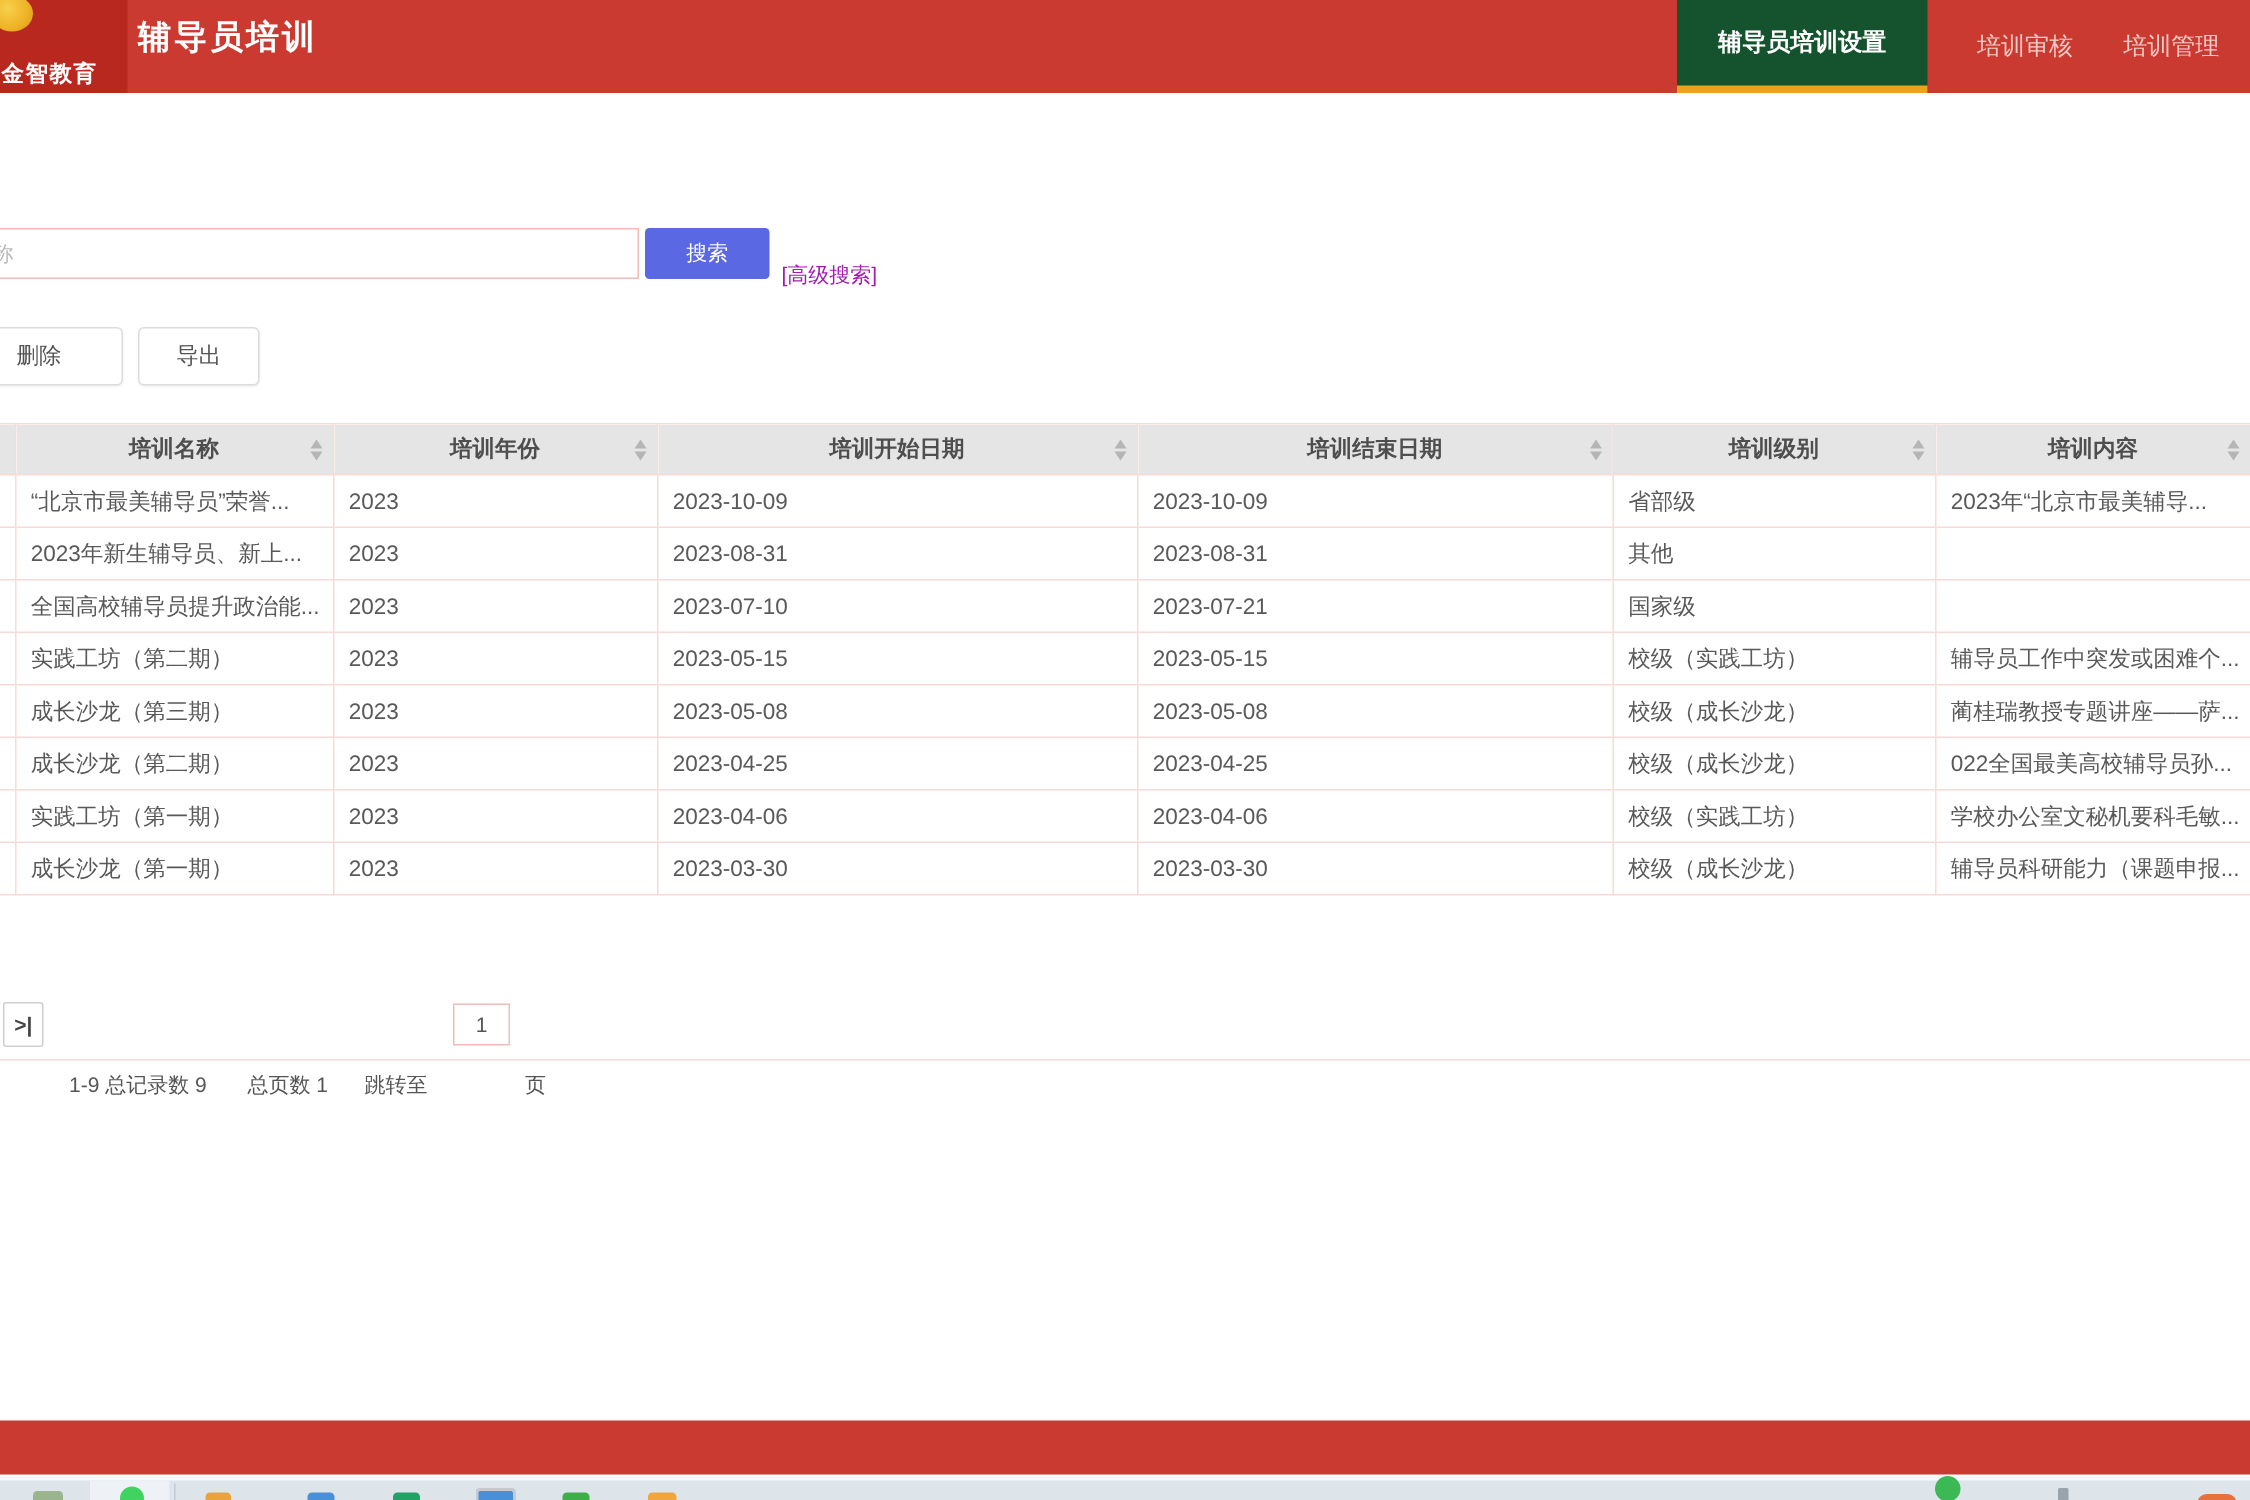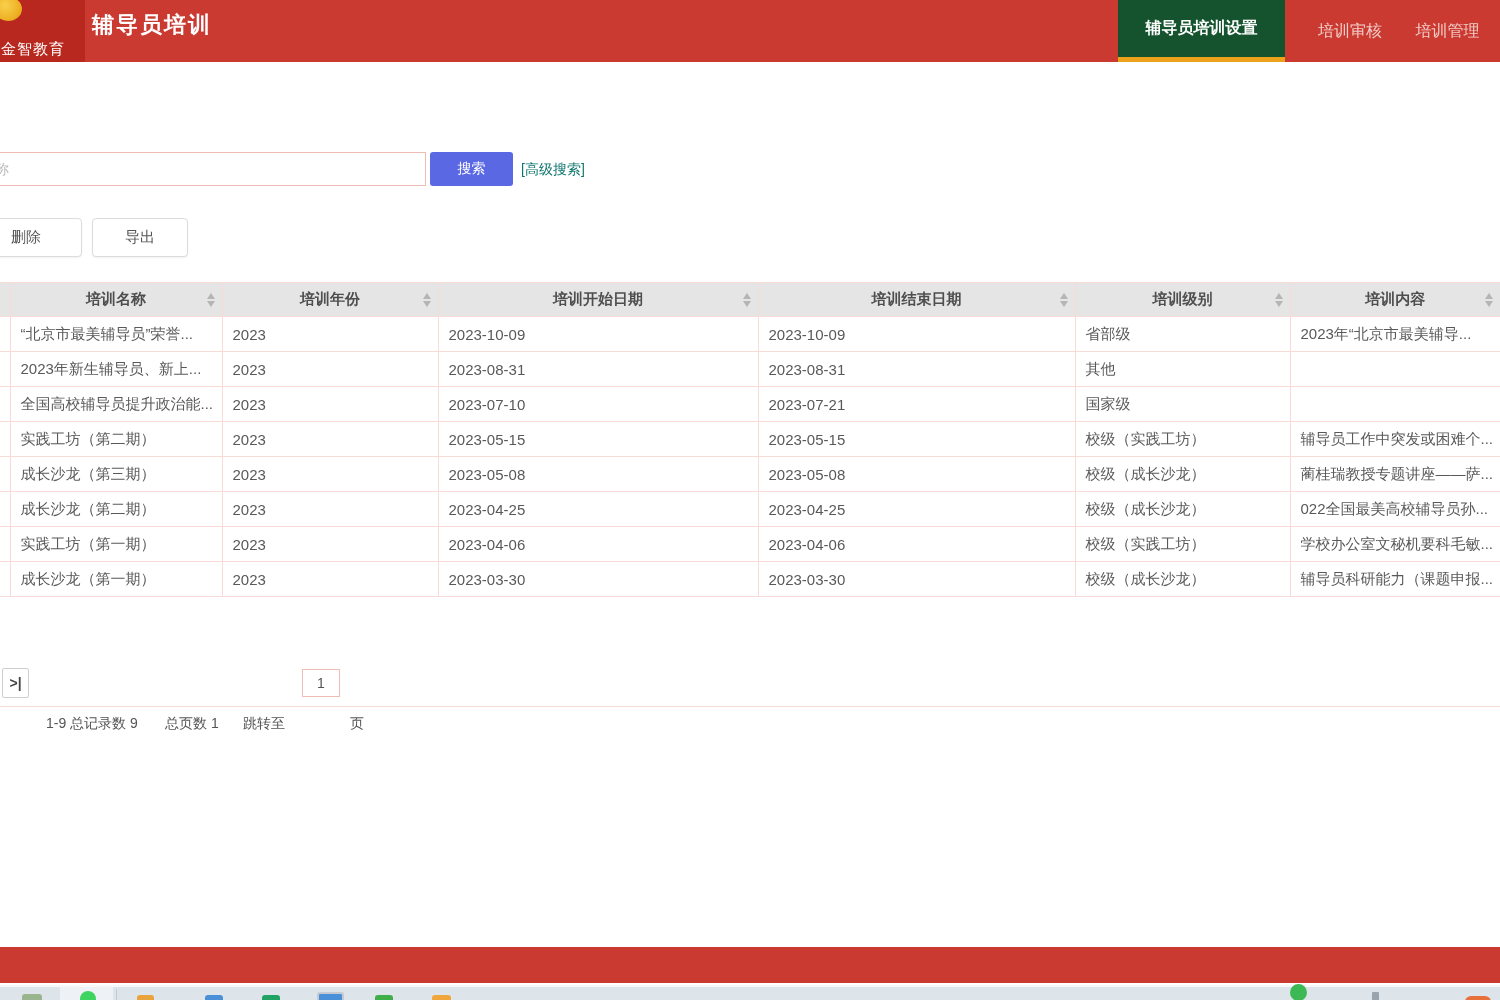--- a/index.html
+++ b/index.html
@@ -6,41 +6,41 @@
   .screen{
     position:relative;width:1500px;height:1000px;overflow:hidden;
     font-family:"Liberation Sans","DejaVu Sans",sans-serif;
     background:#ffffff;
   }
   
   .app-header{position:absolute;left:0;top:0;width:1500px;height:62px;background:#cb3a31;}
   .logo-block{position:absolute;left:0;top:0;width:85px;height:62px;background:#b8281f;overflow:hidden;}
   .logo-ellipse{position:absolute;left:-6px;top:-3px;width:28px;height:24px;border-radius:50%;
     background:radial-gradient(circle at 40% 35%, #f8d04b 0%, #eeb226 60%, #d99410 100%);}
-  .logo-text{position:absolute;left:1px;bottom:3px;width:88px;font-size:15px;font-weight:normal;color:#ffffff;letter-spacing:1px;white-space:nowrap;}
+  .logo-text{position:absolute;left:1px;bottom:3px;width:88px;font-size:15px;font-weight:bold;color:#ffffff;letter-spacing:1px;white-space:nowrap;}
   .app-title{position:absolute;left:92px;top:10px;margin:0;font-size:22px;font-weight:bold;color:#ffffff;letter-spacing:2px;}
   .top-nav{position:absolute;right:0;top:0;height:62px;display:flex;}
   .nav-tab{height:62px;display:flex;align-items:center;justify-content:center;
     font-size:16px;color:#f2cdc9;cursor:pointer;box-sizing:border-box;}
   .nav-tab.active{width:167px;background:#14532d;border-bottom:5px solid #eda21b;color:#ffffff;font-weight:bold;}
   .nav-tab.t2{width:110px;padding-left:20px;}
   .nav-tab.t3{width:105px;}
   
   .search-wrap{position:absolute;left:0;top:152px;width:427px;height:36px;overflow:hidden;}
   .search-input{position:absolute;left:-8px;top:0;width:434px;height:34px;box-sizing:border-box;
     border:1px solid #efbcb6;padding:0 8px 0 2px;font-size:14px;color:#555;outline:none;}
   .search-input::placeholder{color:#b8b8b8;}
   .btn-search{position:absolute;left:430px;top:152px;width:83px;height:34px;background:#5a68e4;
     color:#ffffff;border:none;border-radius:3px;font-size:14px;cursor:pointer;}
-  .adv-link{position:absolute;left:521px;top:161px;font-size:14px;color:#0f766e;text-decoration:none;cursor:pointer;}
+  .adv-link{position:absolute;left:521px;top:175px;font-size:14px;color:#a21caf;text-decoration:none;cursor:pointer;}
   
   .btn-plain{position:absolute;top:218px;height:39px;background:#ffffff;border:1px solid #dcdcdc;
     border-radius:4px;font-size:15px;color:#555;cursor:pointer;box-shadow:0 1px 2px rgba(0,0,0,0.06);}
   .btn-delete{left:-14px;width:96px;padding-left:24px;text-align:left;}
-  .btn-export{left:92px;width:96px;}
+  .btn-export{left:92px;width:81px;}
   
   .grid{position:absolute;left:0;top:282px;width:1500px;border-collapse:collapse;table-layout:fixed;}
   .grid th,.grid td{box-sizing:border-box;border:1px solid #f8dad6;border-left:none;font-weight:normal;
     white-space:nowrap;overflow:hidden;}
   .grid th{height:34px;position:relative;font-size:15px;font-weight:bold;color:#4e4e4e;text-align:center;background:#e5e5e5;}
   .grid td{height:35px;font-size:15px;color:#595959;padding:0 6px 0 10px;background:#ffffff;}
   .grid th:first-child,.grid td:first-child{border-left:none;}
   .grid tr > *:last-child{border-right:none;}
   .sort{position:absolute;right:7px;top:50%;transform:translateY(-50%);display:flex;flex-direction:column;gap:2px;cursor:pointer;}
   .sort .up{width:0;height:0;border-left:4px solid transparent;border-right:4px solid transparent;border-bottom:6px solid #b5b5b5;}

